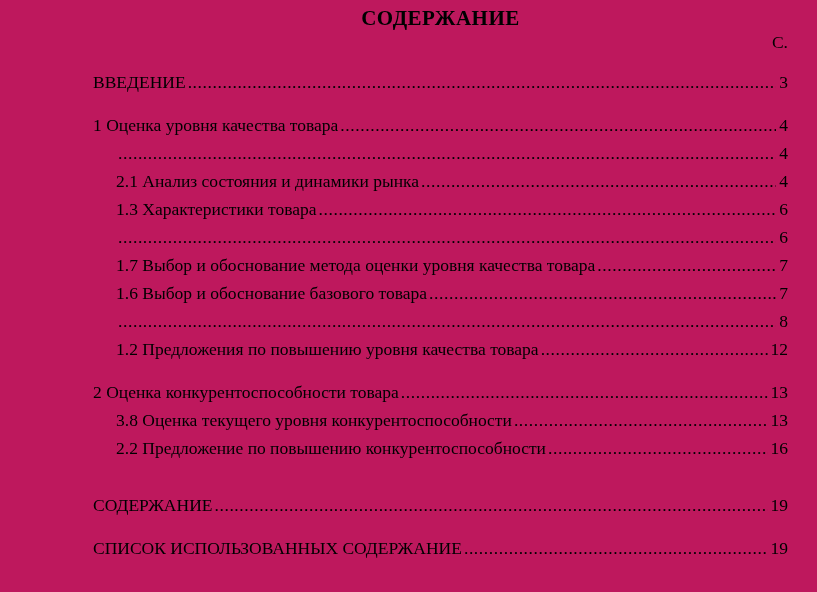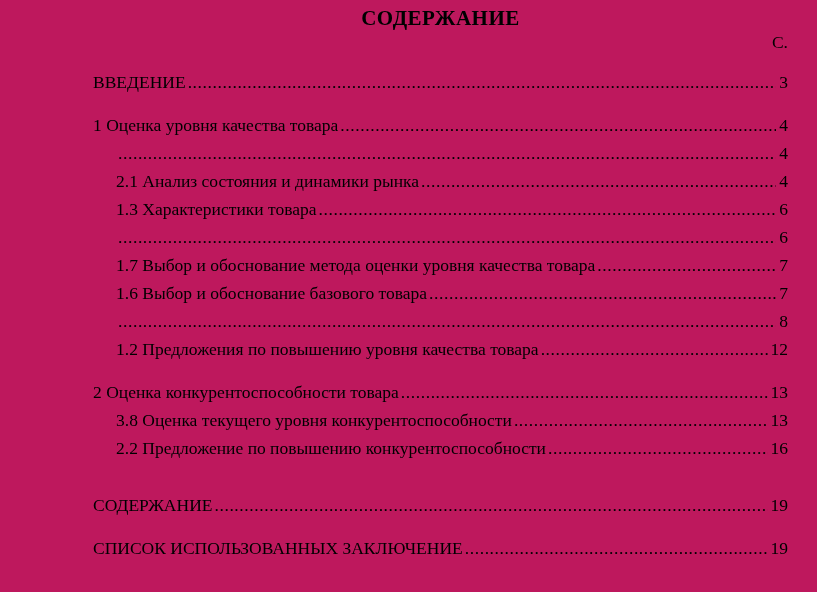--- a/index.html
+++ b/index.html
@@ -140,19 +140,19 @@
       <span class="toc-label">2.2 Предложение по повышению конкурентоспособности</span>
       <span class="toc-leader" aria-hidden="true">............................................................................................................................................................................................................................................................................................................</span>
       <span class="toc-page">16</span>
     </div>
       <div class="toc-row level-0">
       <span class="toc-label">СОДЕРЖАНИЕ</span>
       <span class="toc-leader" aria-hidden="true">............................................................................................................................................................................................................................................................................................................</span>
       <span class="toc-page">19</span>
     </div>
       <div class="toc-row level-0">
-      <span class="toc-label">СПИСОК ИСПОЛЬЗОВАННЫХ ЗАКЛЮЧЕНИЕ</span>
+      <span class="toc-label">СПИСОК ИСПОЛЬЗОВАННЫХ СОДЕРЖАНИЕ</span>
       <span class="toc-leader" aria-hidden="true">............................................................................................................................................................................................................................................................................................................</span>
       <span class="toc-page">19</span>
     </div>
     </div>
 
 </div>
 
 </body></html>

